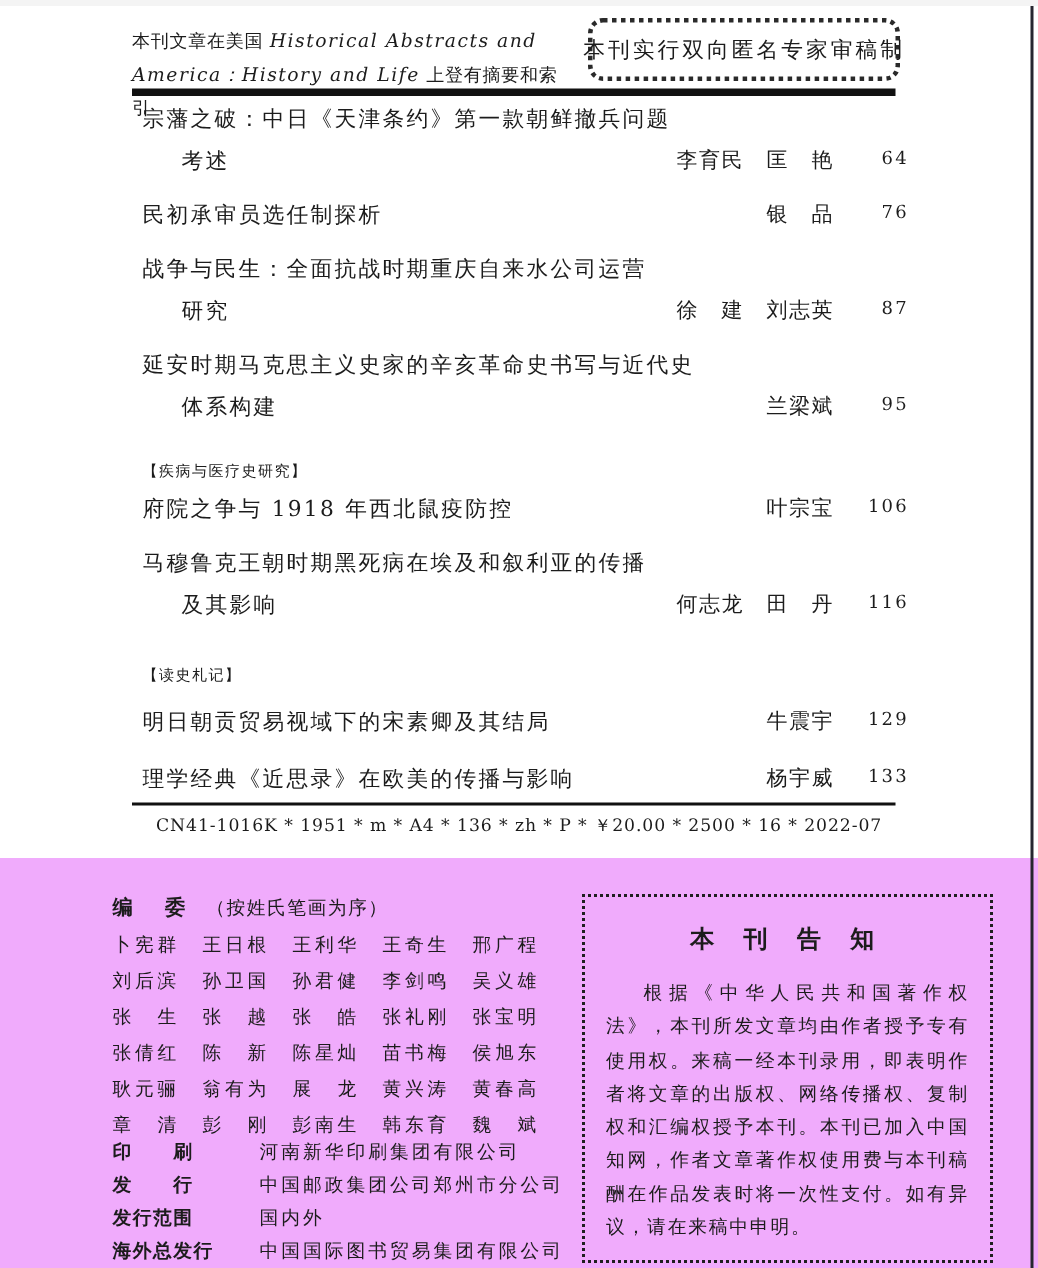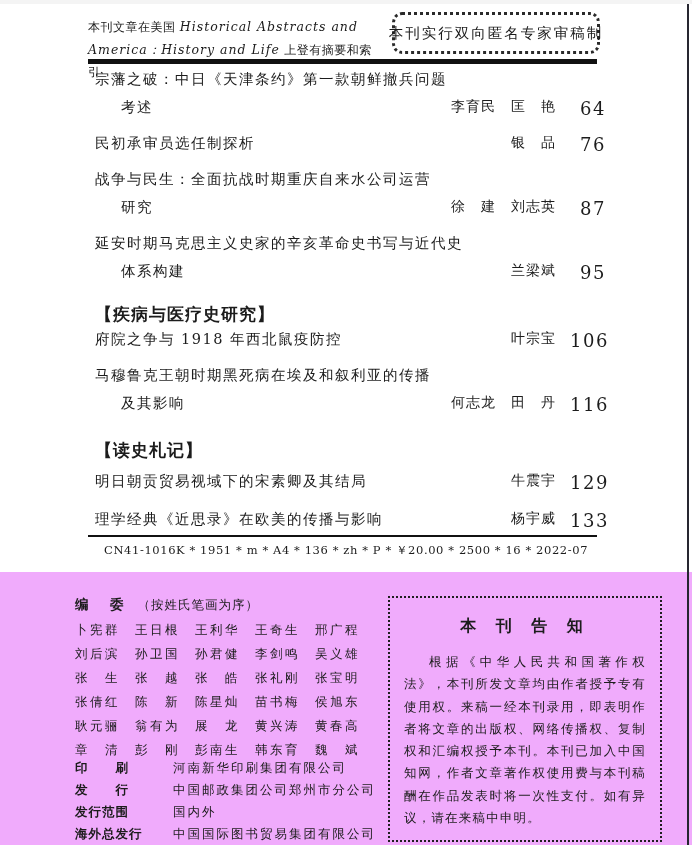--- a/index.html
+++ b/index.html
@@ -29,24 +29,24 @@
     position: absolute; left: 88px; top: 55px; width: 509px; height: 5px;
     border-top: 3px solid #111; border-bottom: 2px solid #111;
   }
   
   .toc { position: absolute; left: 95px; top: 66px; width: 511px; }
   .t-line { height: 28px; display: flex; align-items: flex-start; font-size: 14.5px; letter-spacing: 1.5px; }
   .t-title { white-space: nowrap; }
   .t-sub { padding-left: 26px; white-space: nowrap; }
   .t-spacer { flex: 1; }
   .t-authors { font-size: 14px; letter-spacing: 1px; margin-right: 14px; white-space: nowrap; }
-  .t-page { width: 36px; text-align: right; font-size: 18px; font-family: "DejaVu Serif", serif; }
+  .t-page { width: 36px; text-align: right; font-size: 12px; font-family: "DejaVu Serif", serif; }
   .sec-head {
     height: 28px; display: flex; align-items: center;
-    font-weight: bold; font-size: 17px; letter-spacing: 1px;
+    font-weight: normal; font-size: 10px; letter-spacing: 1px;
   }
   .sec1 { margin-top: 10px; }
   .sec2 { margin-top: 14px; }
   .after-sec { margin-top: 2px; }
   .gap-m { margin-top: 8px; }
   .gap-l { margin-top: 10px; }
   
   .toc-rule { position: absolute; left: 88px; top: 531px; width: 509px; height: 2px; background: #111; }
   .colophon {
     position: absolute; left: 104px; top: 539px; width: 500px;

